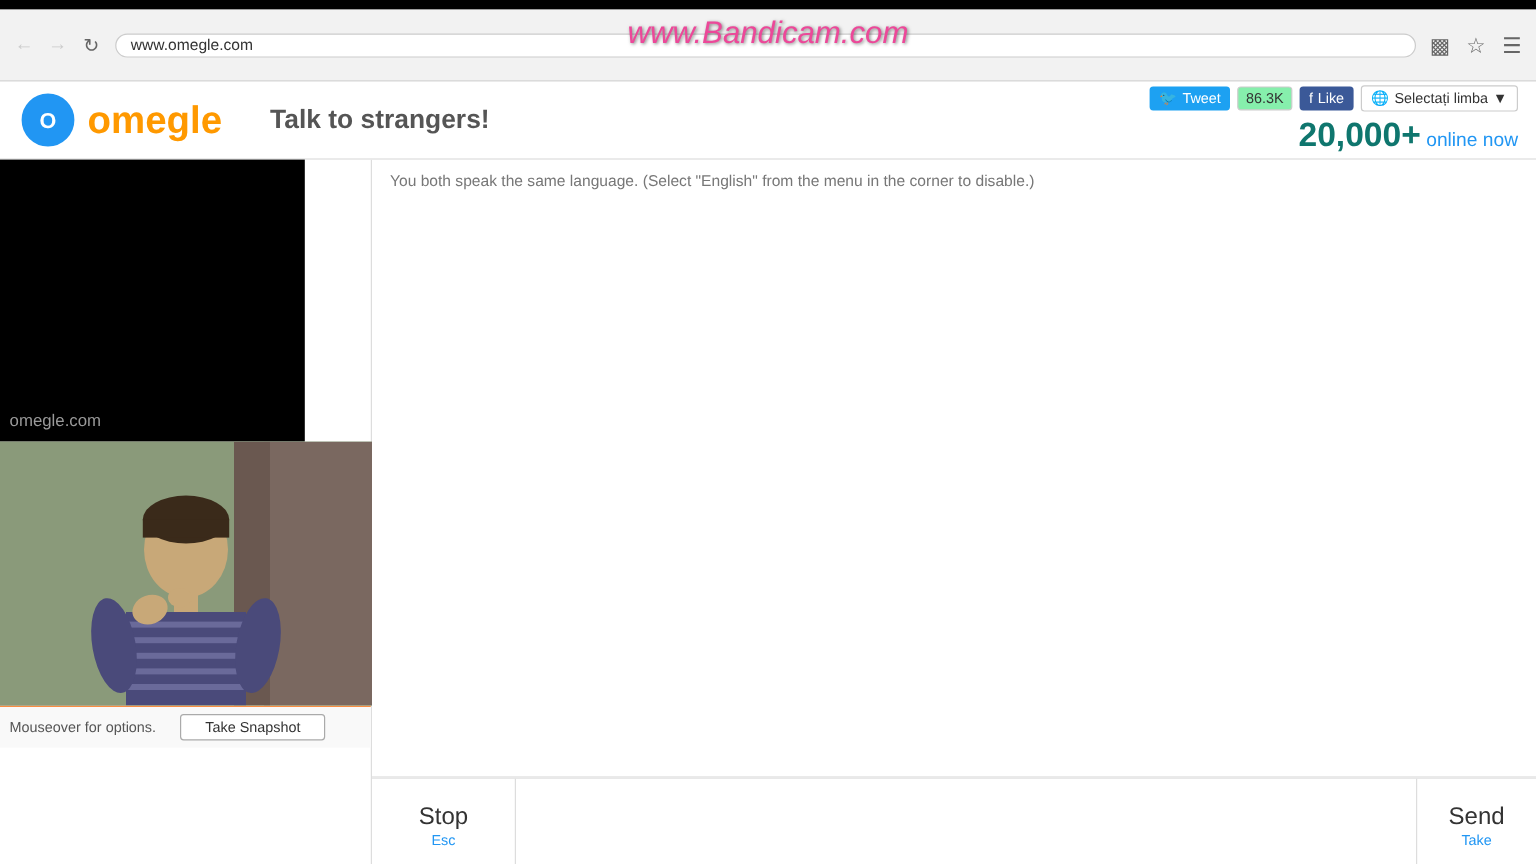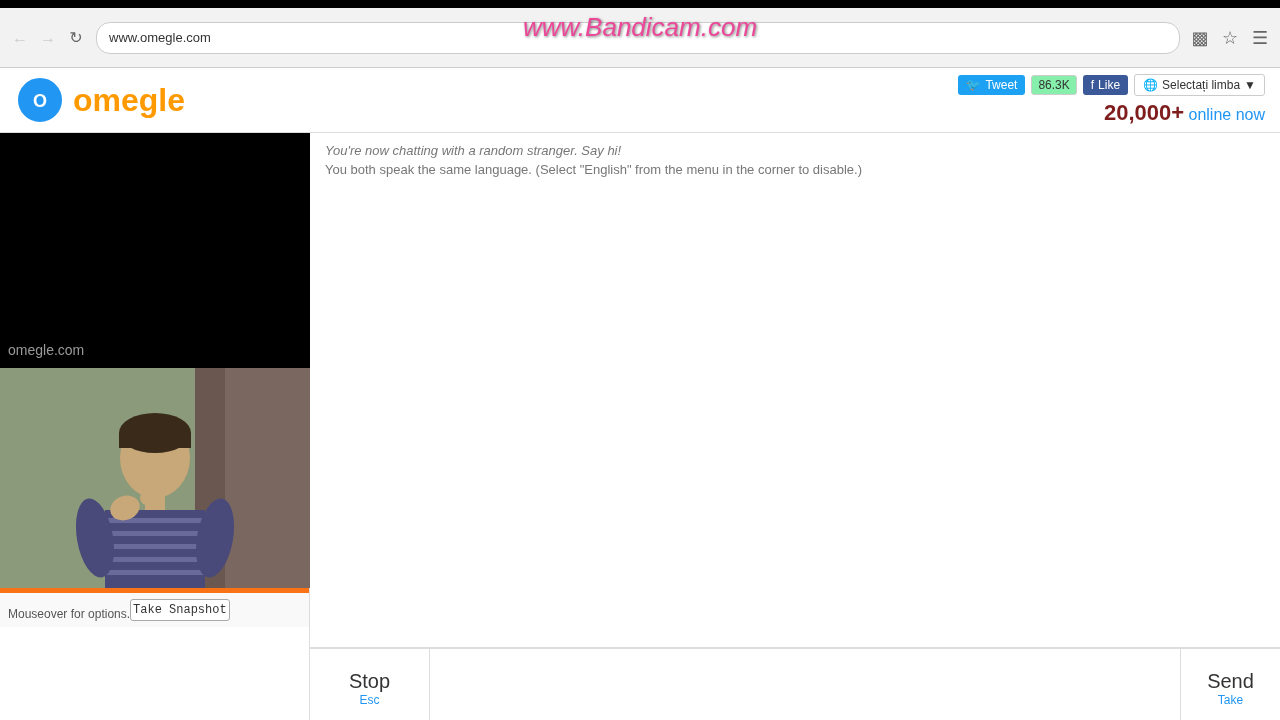--- a/index.html
+++ b/index.html
@@ -36,21 +36,21 @@
       display: flex;
       align-items: center;
       justify-content: center;
       color: #666;
       font-size: 16px;
       border-radius: 50%;
     }
     .nav-btn.disabled { color: #ccc; cursor: default; }
     .address-bar {
       flex: 1;
-      height: 32px;
+      height: 20px;
       border: 1px solid #ccc;
       border-radius: 14px;
       padding: 0 12px;
       font-size: 13px;
       background: white;
       color: #333;
       display: flex;
       align-items: center;
     }
     .browser-actions {
@@ -167,23 +167,23 @@
       border-radius: 3px;
       padding: 3px 8px;
       font-size: 12px;
       cursor: pointer;
       display: flex;
       align-items: center;
       gap: 4px;
       color: #333;
     }
     .online-count {
-      font-size: 22px;
+      font-size: 28px;
       font-weight: bold;
-      color: #7f1d1d;
+      color: #0f766e;
     }
     .online-label {
       color: #2196F3;
       font-size: 16px;
     }
 
     
     .main-content {
       display: flex;
       height: calc(720px - 60px - 65px);
@@ -191,21 +191,21 @@
 
     
     .video-panel {
       width: 310px;
       flex-shrink: 0;
       display: flex;
       flex-direction: column;
       border-right: 1px solid #ddd;
     }
     .stranger-video {
-      width: 310px;
+      width: 254px;
       height: 235px;
       background: #000;
       position: relative;
       flex-shrink: 0;
     }
     .stranger-video-label {
       position: absolute;
       bottom: 8px;
       left: 8px;
       color: #f90;
@@ -221,37 +221,36 @@
       width: 310px;
       height: 220px;
       background: #8a9a7a;
       position: relative;
       overflow: hidden;
       flex-shrink: 0;
     }
     .video-controls {
       padding: 6px 8px;
       display: flex;
-      align-items: flex-end;
-      gap: 0;
+      align-items: center;
+      gap: 20px;
       font-size: 12px;
       color: #555;
       background: #f9f9f9;
-      border-top: 5px solid #f97316;
+      border-top: 1px solid #f97316;
       flex-shrink: 0;
     }
     .snapshot-btn {
       background: white;
       border: 1px solid #aaa;
       border-radius: 3px;
-      padding: 3px 2px;
-      font-size: 12px;
-      cursor: pointer;
-      color: #333;
-      font-family: Liberation Mono, monospace;
+      padding: 3px 20px;
+      font-size: 12px;
+      cursor: pointer;
+      color: #333;
     }
 
     
     .chat-panel {
       flex: 1;
       display: flex;
       flex-direction: column;
     }
     .chat-messages {
       flex: 1;
@@ -358,20 +357,21 @@
 
 <div class="site-header">
   <div class="logo-area">
 
     <svg class="logo-icon" viewBox="0 0 50 50">
       <circle cx="25" cy="25" r="23" fill="#2196F3" stroke="white" stroke-width="2"></circle>
       <text x="25" y="32" text-anchor="middle" fill="white" font-size="18" font-weight="bold" font-family="Arial">O</text>
     </svg>
     <span class="logo-text">omegle</span>
   </div>
+  <span class="tagline">Talk to strangers!</span>
 
   <div class="header-right">
     <div class="social-row">
       <button class="tweet-btn">
         <span>🐦</span>
         <span>Tweet</span>
       </button>
       <span class="tweet-count">86.3K</span>
       <button class="like-btn">
         <span>f</span>
@@ -436,21 +436,20 @@
     <div class="video-controls">
       <span>Mouseover for options.</span>
       <button class="snapshot-btn">Take Snapshot</button>
     </div>
 
   </div>
 
   <div class="chat-panel">
 
     <div class="chat-messages">
-      <div class="system-message italic">You're now chatting with a random stranger. Say hi!</div>
       <div class="system-message">You both speak the same language. (Select "English" from the menu in the corner to disable.)</div>
     </div>
 
     <div class="chat-input-bar">
 
       <div class="stop-btn-area">
         <span class="stop-btn-label">Stop</span>
         <span class="stop-btn-hint">Esc</span>
       </div>
 

